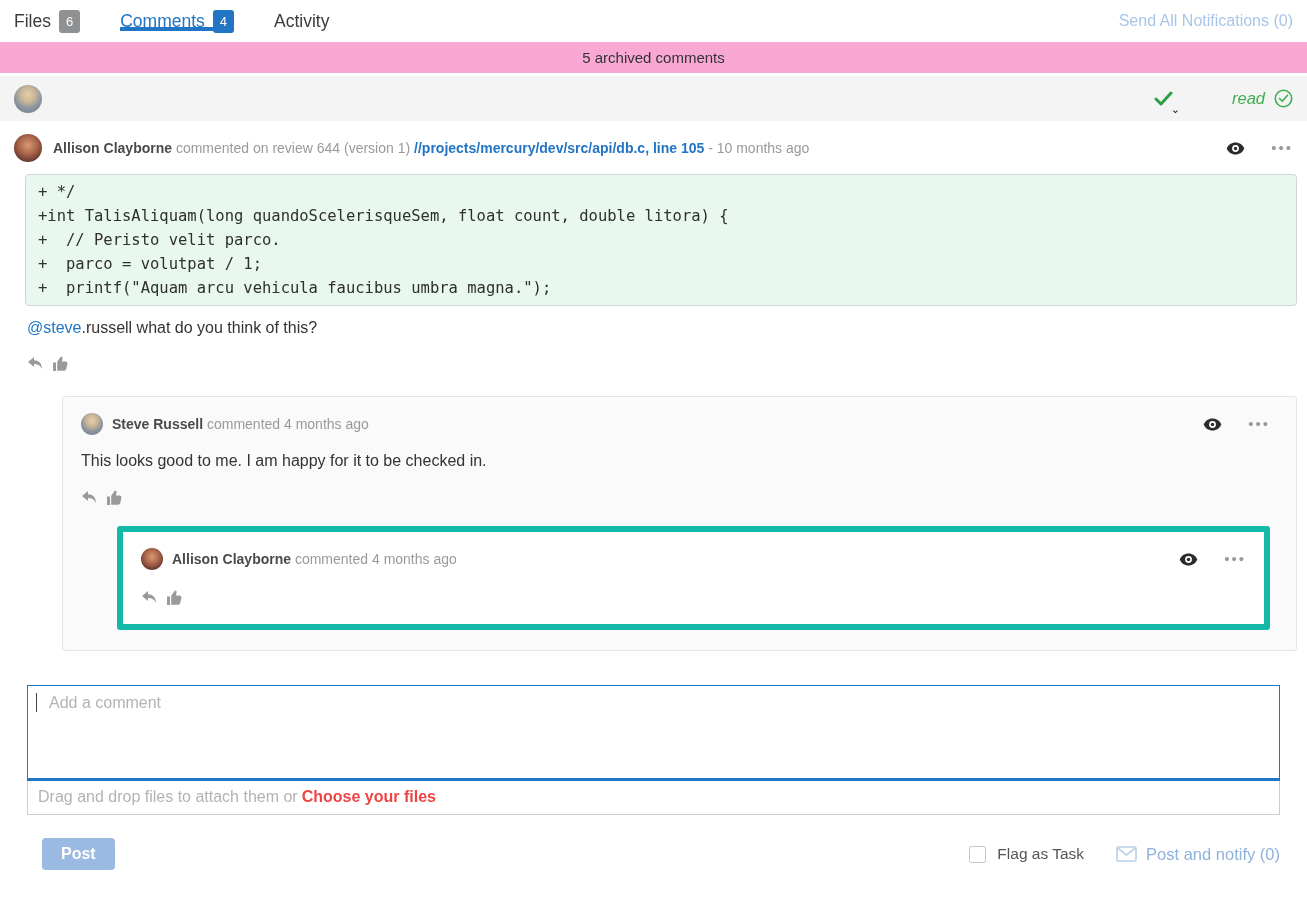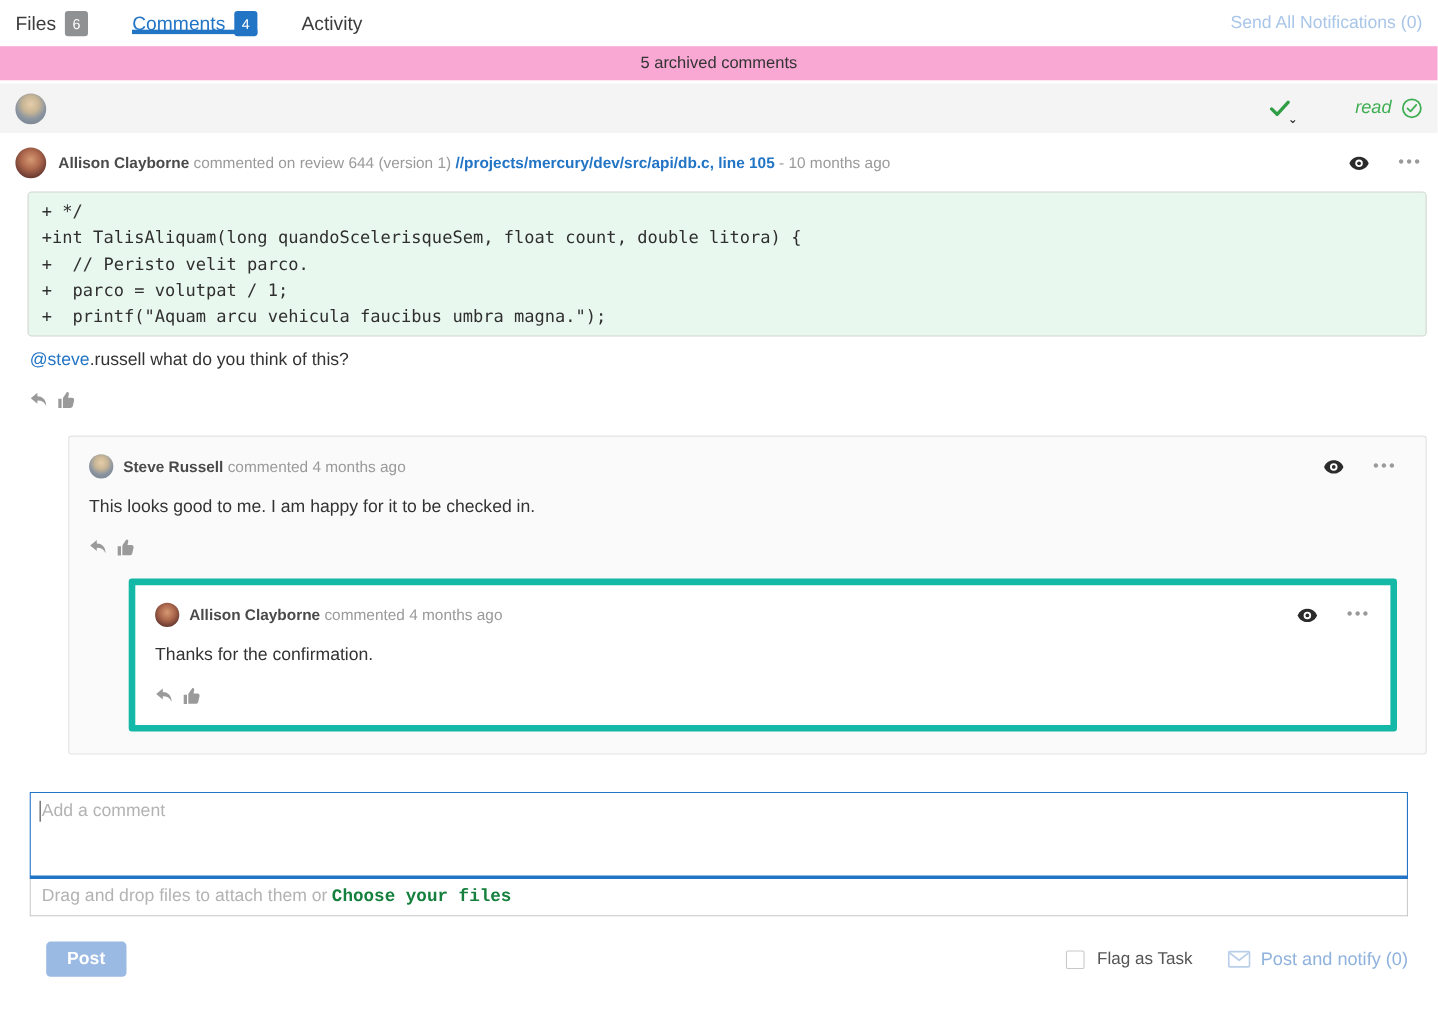--- a/index.html
+++ b/index.html
@@ -57,29 +57,29 @@
   .nested2 { margin: 20px 0 0 36px; background: #ffffff; border: 6px solid #14b8a6; border-radius: 3px;
              padding: 16px 18px 18px 18px; }
   .nested-header { display: flex; align-items: center; }
   .nested-header .meta-line { margin-left: 9px; }
   .nested-body { margin-top: 17px; font-size: 16px; color: #333; }
   .nested-actions { margin-top: 18px; display: flex; align-items: center; gap: 9px; height: 18px; }
 
   
   .composer { margin: 34px 27px 0 27px; }
   .comment-box { position: relative; }
-  .comment-input { display: block; width: 100%; height: 79px; resize: none; outline: none;
+  .comment-input { display: block; width: 100%; height: 96px; resize: none; outline: none;
                    border: 1px solid #2274c5; border-bottom: 3px solid #2274c5;
-                   padding: 8px 10px; font-family: "Liberation Sans", sans-serif;
+                   padding: 8px 21px; font-family: "Liberation Sans", sans-serif;
                    font-size: 16px; color: #333; }
   .comment-input::placeholder { color: #b3b3b3; }
   .caret { position: absolute; left: 9px; top: 8px; width: 1px; height: 19px; background: #444; }
   .attach-row { border: 1px solid #cccccc; border-top: none; background: #fff;
                 padding: 7px 10px 8px 10px; font-size: 16px; color: #b3b3b3; }
-  .choose-link { color: #15803d; font-weight: bold; cursor: pointer; margin-left: 4px; font-family: Liberation Mono, monospace; }
+  .choose-link { color: #ef4444; font-weight: bold; cursor: pointer; margin-left: 4px; }
 
   .bottom-row { display: flex; align-items: center; margin: 23px 27px 0 27px; }
   .post-btn { background: #9ab9e3; color: #fff; font-weight: bold; font-size: 16px;
               border: none; border-radius: 4px; padding: 7px 19px; cursor: pointer;
               font-family: "Liberation Sans", sans-serif; margin-left: 15px; }
   .bottom-right { margin-left: auto; display: flex; align-items: center; }
   .checkbox { width: 17px; height: 17px; border: 1px solid #c9c9c9; border-radius: 2px; background: #fff; cursor: pointer; }
   .flag-label { margin-left: 11px; font-size: 15.5px; color: #555; }
   .notify-group { display: flex; align-items: center; margin-left: 32px; cursor: pointer; }
   .notify-label { margin-left: 9px; font-size: 16.5px; color: #8fb2dd; }
@@ -208,21 +208,20 @@
           <span class="icon-btn">
             <svg width="19" height="13" viewBox="0 0 19 13">
                 <path d="M9.5 0.5 C5.5 0.5 2.2 2.8 0.7 6.5 C2.2 10.2 5.5 12.5 9.5 12.5 C13.5 12.5 16.8 10.2 18.3 6.5 C16.8 2.8 13.5 0.5 9.5 0.5 Z" fill="#2b2b2b"></path>
                 <circle cx="9.5" cy="6.5" r="3.4" fill="#ffffff"></circle>
                 <circle cx="9.5" cy="6.5" r="1.7" fill="#2b2b2b"></circle>
               </svg>
           </span>
           <span class="more-dots">•••</span>
         </div>
       </div>
-      <div class="nested-body">Thanks for the confirmation.</div>
       <div class="nested-actions">
         <span class="icon-btn">
           <svg width="16" height="14" viewBox="0 0 16 14">
               <path d="M7 1 L1 6 L7 11 L7 8 C11 8 13.5 9.6 15 13 C15 7.2 11.5 4.2 7 4.2 Z" fill="#9a9a9a"></path>
             </svg>
         </span>
         <span class="icon-btn">
           <svg width="17" height="17" viewBox="0 0 17 17">
               <path d="M1 7.5 h3 v8.5 H1 Z" fill="#9a9a9a"></path>
               <path d="M5.2 15.8 h6.8 c1.1 0 2 -.7 2.2 -1.7 l1.2 -5.1 c.3 -1.3 -.6 -2.5 -1.9 -2.5 h-3.6 l.7 -3.2 c.2 -1.5 -1 -2.3 -1.9 -1.6 L5.2 6.8 Z" fill="#9a9a9a"></path>

